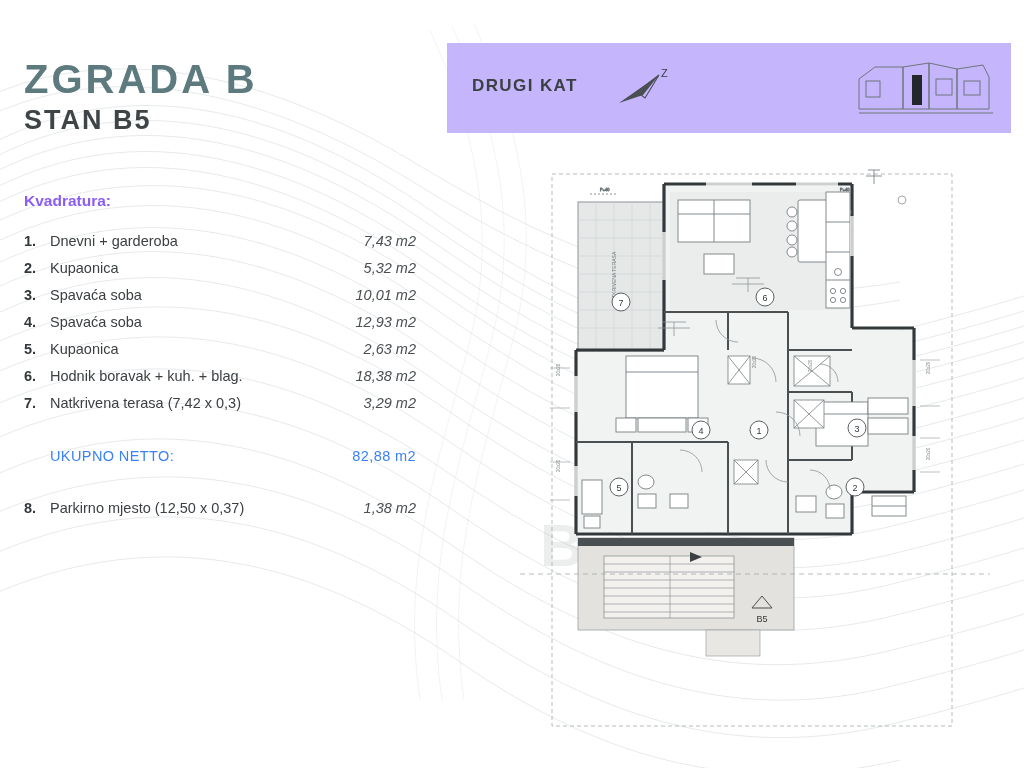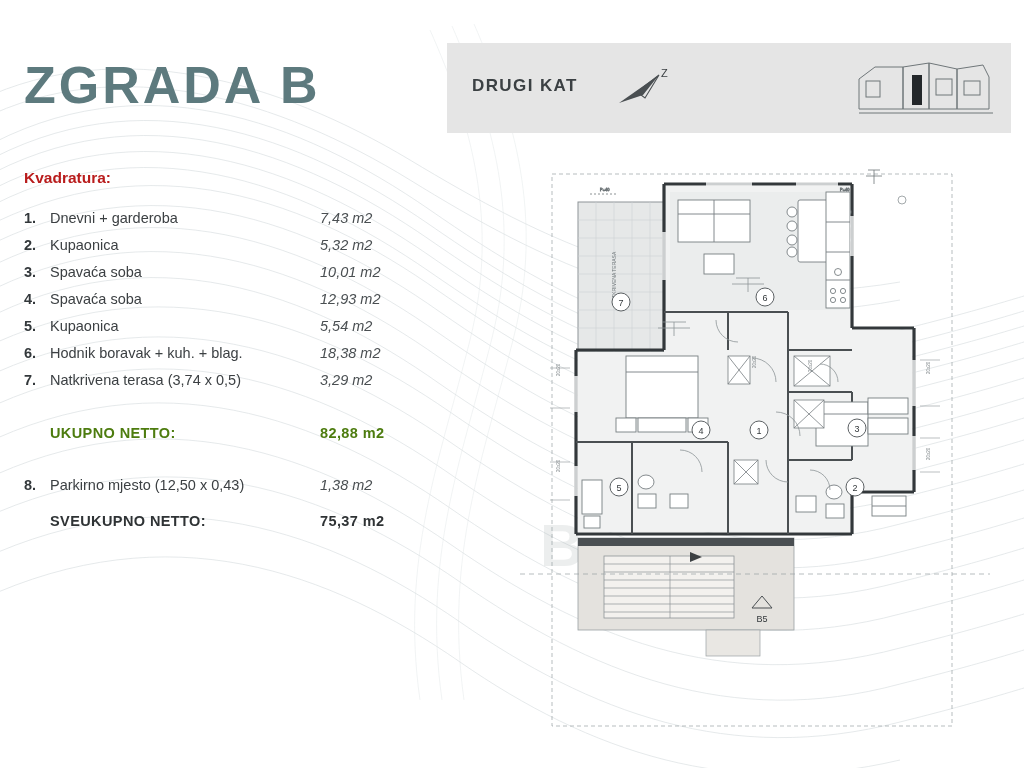--- a/index.html
+++ b/index.html
@@ -27,41 +27,41 @@
 
   
   .left-col {
     position: absolute;
     left: 24px;
     top: 58px;
     width: 420px;
     z-index: 3;
   }
   .title-main {
-    font-size: 52px;
+    font-size: 40px;
     font-weight: bold;
     letter-spacing: 3px;
     color: #5d7a7e;
     margin: 0 0 6px 0;
     line-height: 1.05;
   }
   .title-sub {
     font-size: 27px;
     font-weight: bold;
     letter-spacing: 2px;
     color: #3f4447;
     margin: 0;
     line-height: 1.1;
   }
 
   .kv-heading {
     margin-top: 56px;
     font-size: 15.5px;
     font-weight: bold;
-    color: #b91c1c;
+    color: #8b5cf6;
   }
 
   table.kv {
     margin-top: 18px;
     border-collapse: collapse;
     width: 392px;
   }
   table.kv td {
     padding: 5.5px 0;
     font-size: 14.5px;
@@ -69,31 +69,31 @@
   }
   td.kv-num {
     width: 26px;
     font-weight: bold;
     color: #33383b;
   }
   td.kv-name {
     color: #3c4043;
   }
   td.kv-area {
-    text-align: left;
+    text-align: right;
     font-style: italic;
     color: #4a4f52;
     white-space: nowrap;
     width: 96px;
   }
   tr.spacer td { padding: 9px 0 0 0; height: 9px; }
   tr.total td {
-    font-weight: bold;
+    font-weight: normal;
     font-style: normal;
-    color: #4d7c0f;
+    color: #3b82f6;
     padding-top: 13px;
     padding-bottom: 13px;
     letter-spacing: 0.4px;
   }
   tr.total td.kv-area { font-style: normal; }
   tr.grand td {
     font-weight: bold;
     font-style: normal;
     color: #2f3335;
     padding-top: 14px;
@@ -101,21 +101,21 @@
   }
   tr.grand td.kv-area { font-style: normal; }
 
   
   .header-band {
     position: absolute;
     left: 447px;
     top: 43px;
     width: 564px;
     height: 90px;
-    background: #e5e5e5;
+    background: #c4b5fd;
     z-index: 2;
   }
   .floor-label {
     position: absolute;
     left: 25px;
     top: 33px;
     font-size: 17px;
     font-weight: bold;
     letter-spacing: 1.4px;
     color: #3b4043;
@@ -187,20 +187,21 @@
   </g>
   <g fill="none" stroke="#d9dfe1" stroke-width="0.6" opacity="0.6">
     <path d="M430,30 C470,120 500,220 470,340 C440,460 400,560 420,700"></path>
     <path d="M452,26 C492,118 522,218 492,338 C462,458 422,558 442,700"></path>
     <path d="M474,24 C514,116 544,216 514,336 C484,456 444,556 464,700"></path>
   </g>
 </svg>
 
 <div class="left-col">
   <h1 class="title-main">ZGRADA  B</h1>
+  <h2 class="title-sub">STAN  B5</h2>
 
   <div class="kv-heading">Kvadratura:</div>
 
   <table class="kv">
     <tbody>
       <tr>
         <td class="kv-num">1.</td>
         <td class="kv-name">Dnevni + garderoba</td>
         <td class="kv-area">7,43 m2</td>
       </tr>
@@ -215,58 +216,53 @@
         <td class="kv-area">10,01 m2</td>
       </tr>
       <tr>
         <td class="kv-num">4.</td>
         <td class="kv-name">Spavaća soba</td>
         <td class="kv-area">12,93 m2</td>
       </tr>
       <tr>
         <td class="kv-num">5.</td>
         <td class="kv-name">Kupaonica</td>
-        <td class="kv-area">5,54 m2</td>
+        <td class="kv-area">2,63 m2</td>
       </tr>
       <tr>
         <td class="kv-num">6.</td>
         <td class="kv-name">Hodnik boravak + kuh. + blag.</td>
         <td class="kv-area">18,38 m2</td>
       </tr>
       <tr>
         <td class="kv-num">7.</td>
-        <td class="kv-name">Natkrivena terasa (3,74 x 0,5)</td>
+        <td class="kv-name">Natkrivena terasa (7,42 x 0,3)</td>
         <td class="kv-area">3,29 m2</td>
       </tr>
 
       <tr class="spacer">
           <td colspan="3"></td>
         </tr>
 
       <tr class="total">
         <td class="kv-num"></td>
         <td class="kv-name">UKUPNO NETTO:</td>
         <td class="kv-area">82,88 m2</td>
       </tr>
 
       <tr class="spacer">
           <td colspan="3"></td>
         </tr>
 
       <tr>
         <td class="kv-num">8.</td>
-        <td class="kv-name">Parkirno mjesto (12,50 x 0,43)</td>
+        <td class="kv-name">Parkirno mjesto (12,50 x 0,37)</td>
         <td class="kv-area">1,38 m2</td>
       </tr>
 
-      <tr class="grand">
-        <td class="kv-num"></td>
-        <td class="kv-name">SVEUKUPNO NETTO:</td>
-        <td class="kv-area">75,37 m2</td>
-      </tr>
     </tbody>
   </table>
 </div>
 
 <div class="header-band">
   <div class="floor-label">DRUGI KAT</div>
 
   <svg class="north-arrow" viewBox="0 0 58 50">
     <path d="M4,38 L44,10 L28,30 Z" fill="#4a4f52"></path>
     <path d="M44,10 L30,33 L22,27 Z" fill="none" stroke="#4a4f52" stroke-width="1.1"></path>

